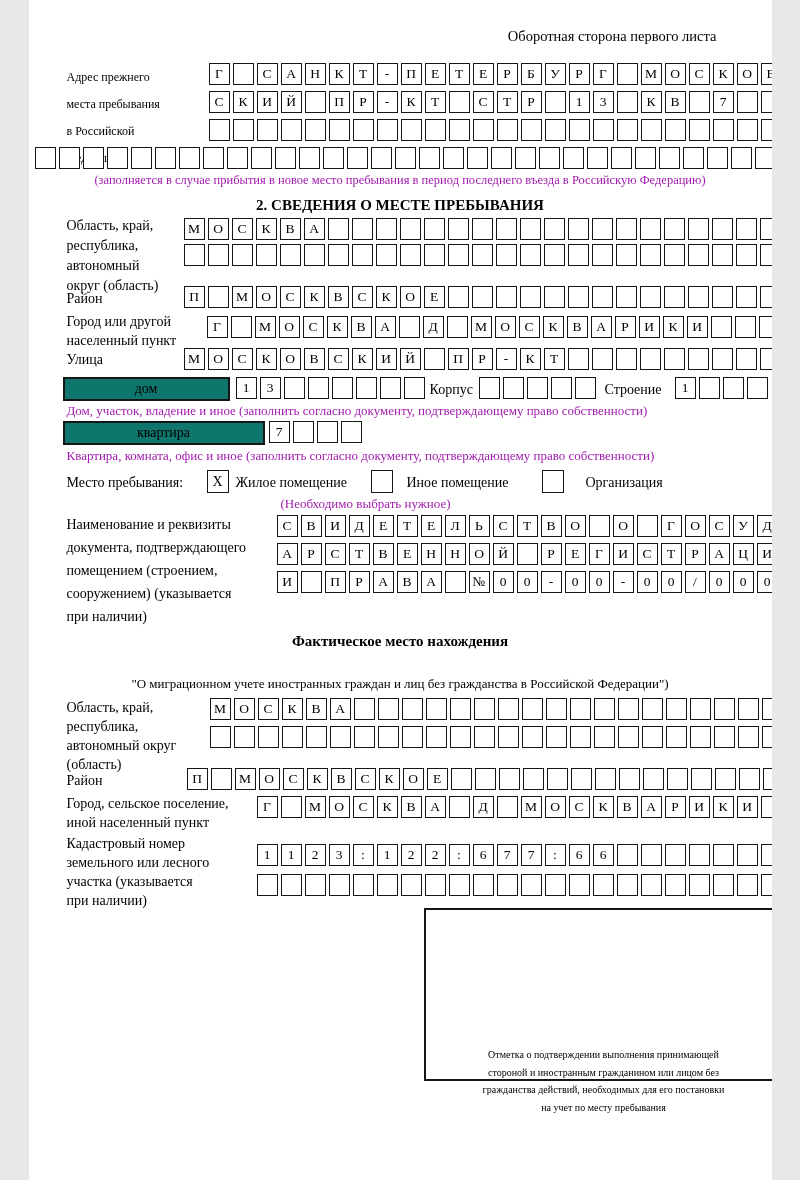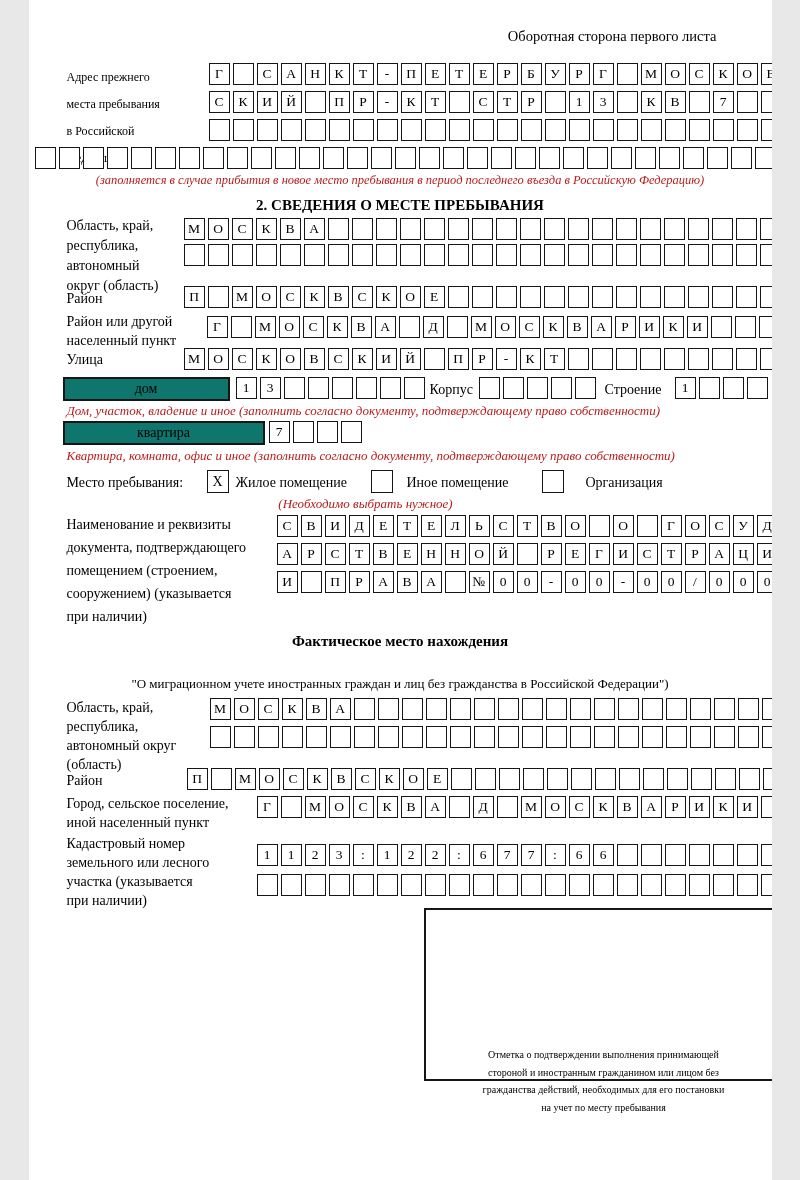--- a/index.html
+++ b/index.html
@@ -3,21 +3,21 @@
 <meta charset="utf-8">
 <style>
   html,body{margin:0;padding:0;background:#e8e8e8;}
   .page{
     position:relative;width:743px;height:1180px;background:#ffffff;
     font-family:"Liberation Serif","DejaVu Serif",serif;color:#000;
     overflow:hidden;margin:0 auto;
   }
   .abs{position:absolute;}
   .lbl{position:absolute;font-size:14px;line-height:20px;color:#000;white-space:nowrap;}
-  .cap{position:absolute;font-size:12.5px;color:#b91c1c;white-space:nowrap;font-style:italic;}
+  .cap{position:absolute;font-size:12.5px;color:#a21caf;white-space:nowrap;}
   .title{position:absolute;font-size:15px;font-weight:bold;text-align:center;width:100%;left:0;}
   .center{text-align:center;}
   .cellrow{position:absolute;display:flex;}
   .cell{
     box-sizing:border-box;flex:0 0 21px;width:21px;height:22px;margin-right:3px;
     border:1.5px solid #161616;display:inline-flex;align-items:center;justify-content:center;
     font-size:13.5px;background:#fff;
   }
   .widebox{
     position:absolute;box-sizing:border-box;border:2px solid #161616;height:24px;
@@ -242,21 +242,21 @@
       <span class="cell"></span>
       <span class="cell"></span>
       <span class="cell"></span>
       <span class="cell"></span>
       <span class="cell"></span>
       <span class="cell"></span>
       <span class="cell"></span>
     </div>
 
   <div class="lbl" style="left:38px;top:312px;line-height:19px;">
-    <div>Район или другой</div>
+    <div>Город или другой</div>
     <div>населенный пункт</div>
   </div>
   <div class="cellrow" style="left:178px;top:316px;">
       <span class="cell">Г</span>
       <span class="cell"></span>
       <span class="cell">М</span>
       <span class="cell">О</span>
       <span class="cell">С</span>
       <span class="cell">К</span>
       <span class="cell">В</span>

